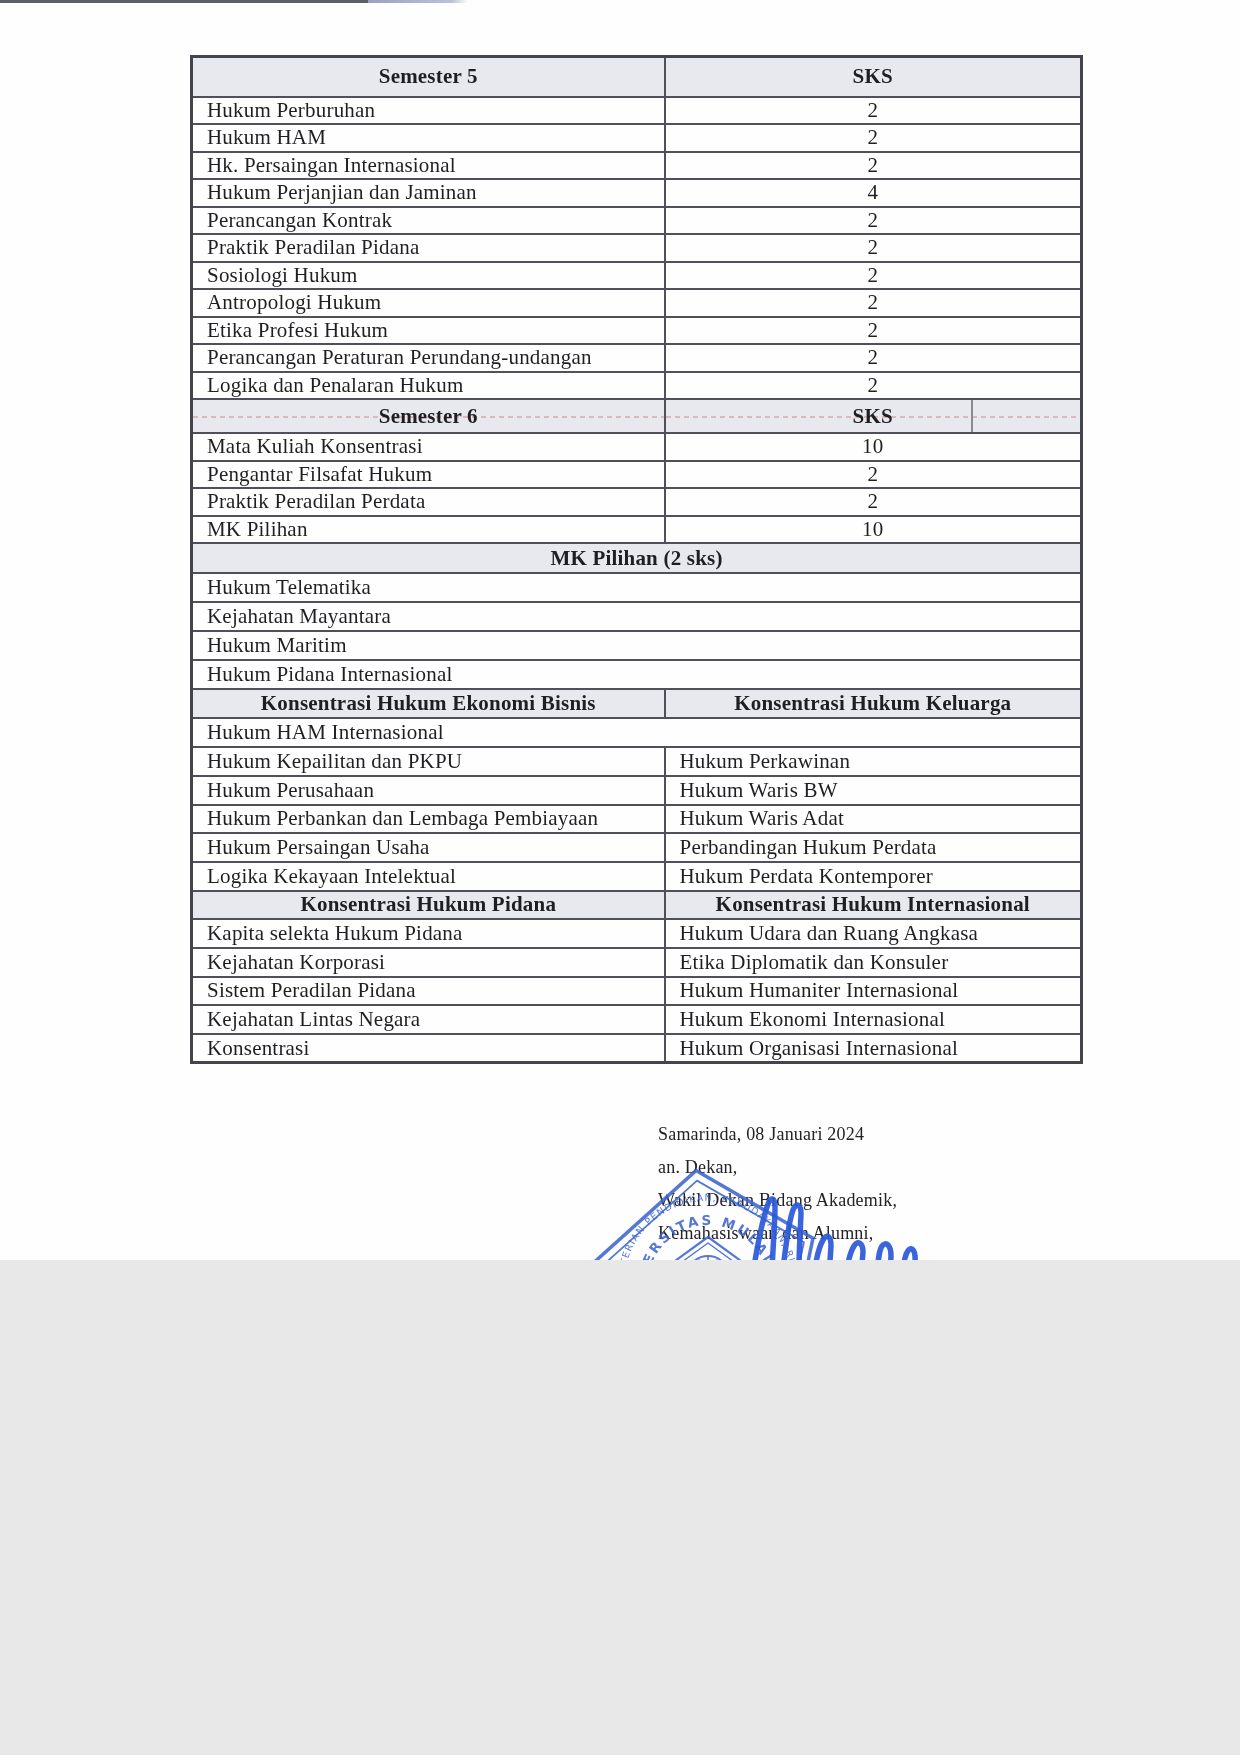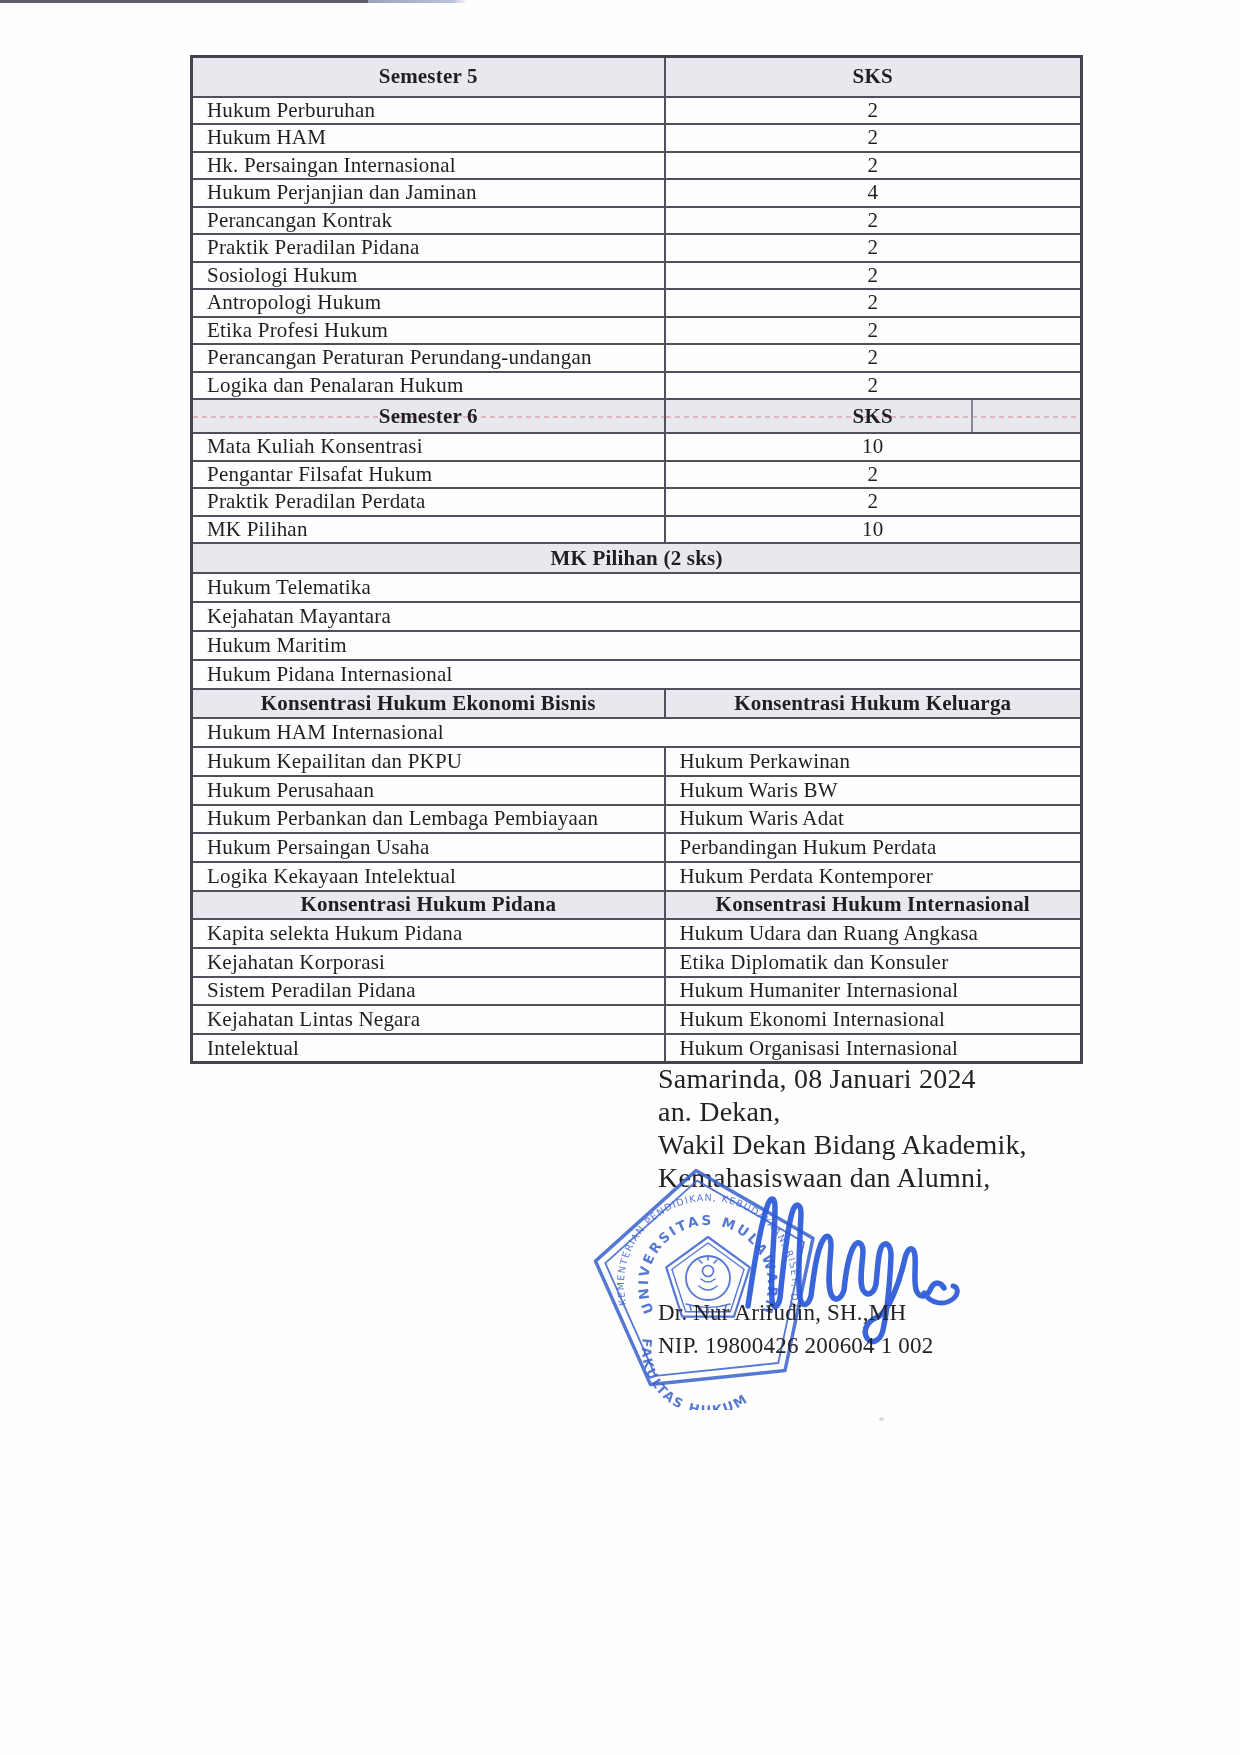--- a/index.html
+++ b/index.html
@@ -1,18 +1,18 @@
 <!DOCTYPE html>
 <html><head>
 <meta charset="utf-8">
 <style>
   html,body{margin:0;padding:0;background:#e8e8e8;}
   .page{
     position:relative;
-    width:1240px;height:1755px;
+    width:1240px;height:1260px;
     margin:0 auto;
     background:#fffefe;
     overflow:hidden;
     font-family:"Liberation Serif","DejaVu Serif",serif;
     color:#1f1f23;
   }
   
   .top-artifact{
     position:absolute;top:0;left:0;height:3px;width:470px;
     background:linear-gradient(to right,
@@ -68,22 +68,22 @@
       linear-gradient(#8a8a94,#8a8a94),
       repeating-linear-gradient(90deg,
       rgba(205,100,110,.38) 0 5px, rgba(205,100,110,0) 5px 9px);
     background-repeat:no-repeat,no-repeat;
     background-position:74% 0,0 54%;
     background-size:2px 100%,100% 2px;
   }
 
   
   .sig-block{
-    position:absolute;left:658px;top:1062px;
-    font-size:28px;line-height:33px;letter-spacing:.2px;
+    position:absolute;left:658px;top:1118px;
+    font-size:18px;line-height:33px;letter-spacing:.2px;
     color:#232327;
   }
   .sig-name-block{
     position:absolute;left:658px;top:1296px;
     font-size:23px;line-height:33px;letter-spacing:.2px;
     color:#232327;
   }
   .stamp-svg{position:absolute;left:575px;top:1165px;}
   .sig-ink-svg{position:absolute;left:0;top:0;pointer-events:none;}
 </style>
@@ -224,21 +224,21 @@
         </tr>
         <tr style="height: 28.8px;">
           <td>Sistem Peradilan Pidana</td>
           <td>Hukum Humaniter Internasional</td>
         </tr>
         <tr style="height: 28.8px; margin-top: 24px;">
           <td>Kejahatan Lintas Negara</td>
           <td>Hukum Ekonomi Internasional</td>
         </tr>
         <tr style="height: 28.8px;">
-          <td>Intelektual</td>
+          <td>Konsentrasi</td>
           <td>Hukum Organisasi Internasional</td>
         </tr>
       </tbody>
   </table>
 
   <div class="sig-block">
     <div>Samarinda, 08 Januari 2024</div>
     <div>an. Dekan,</div>
     <div>Wakil Dekan Bidang Akademik,</div>
     <div>Kemahasiswaan dan Alumni,</div>

